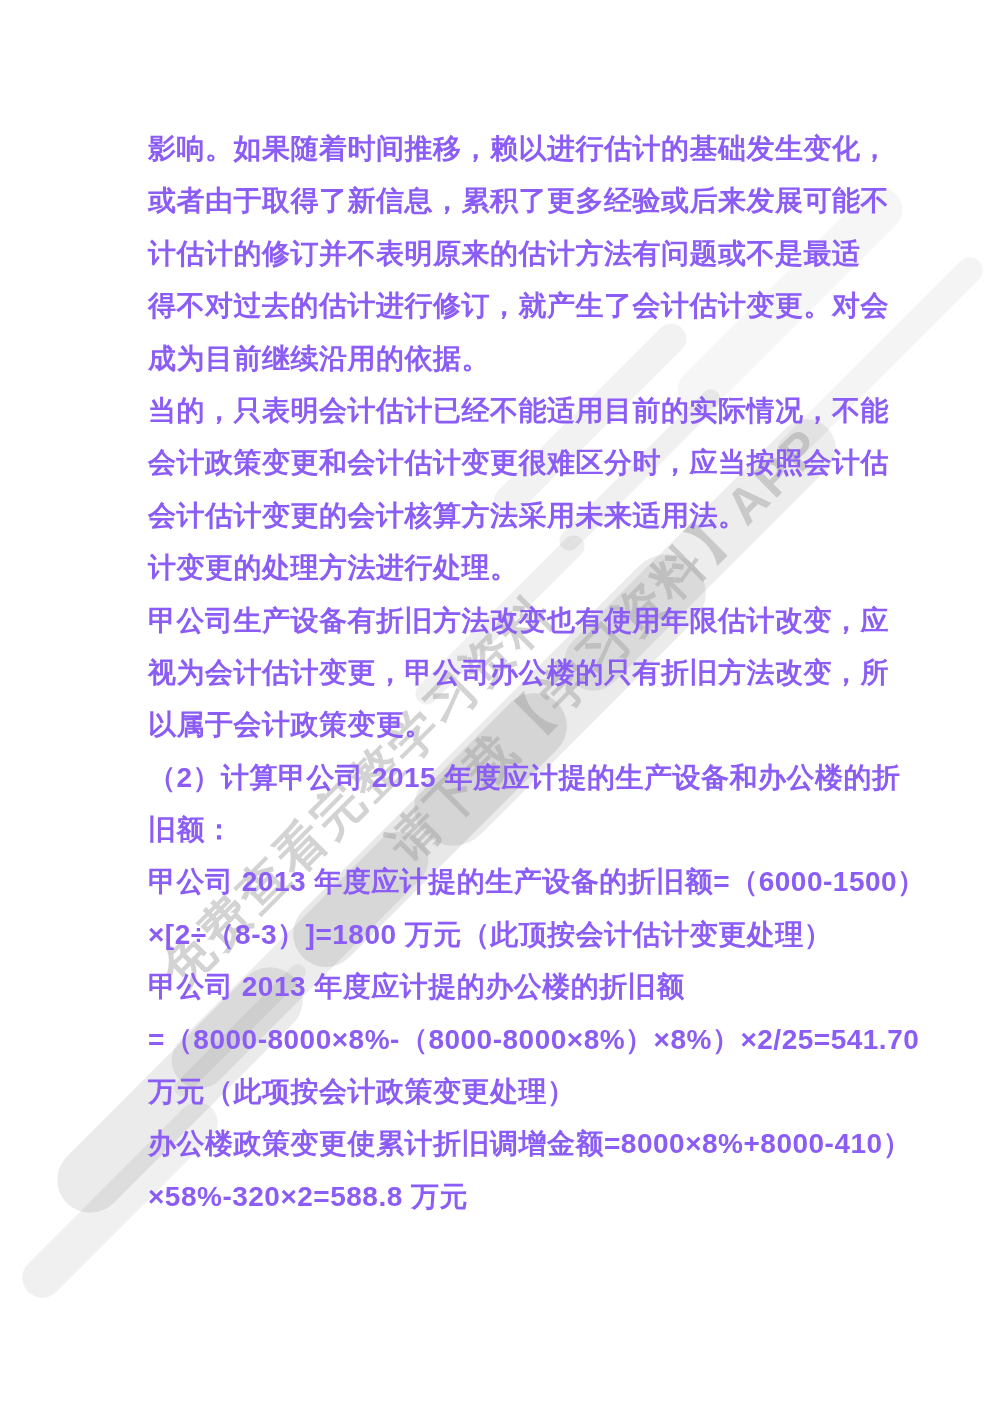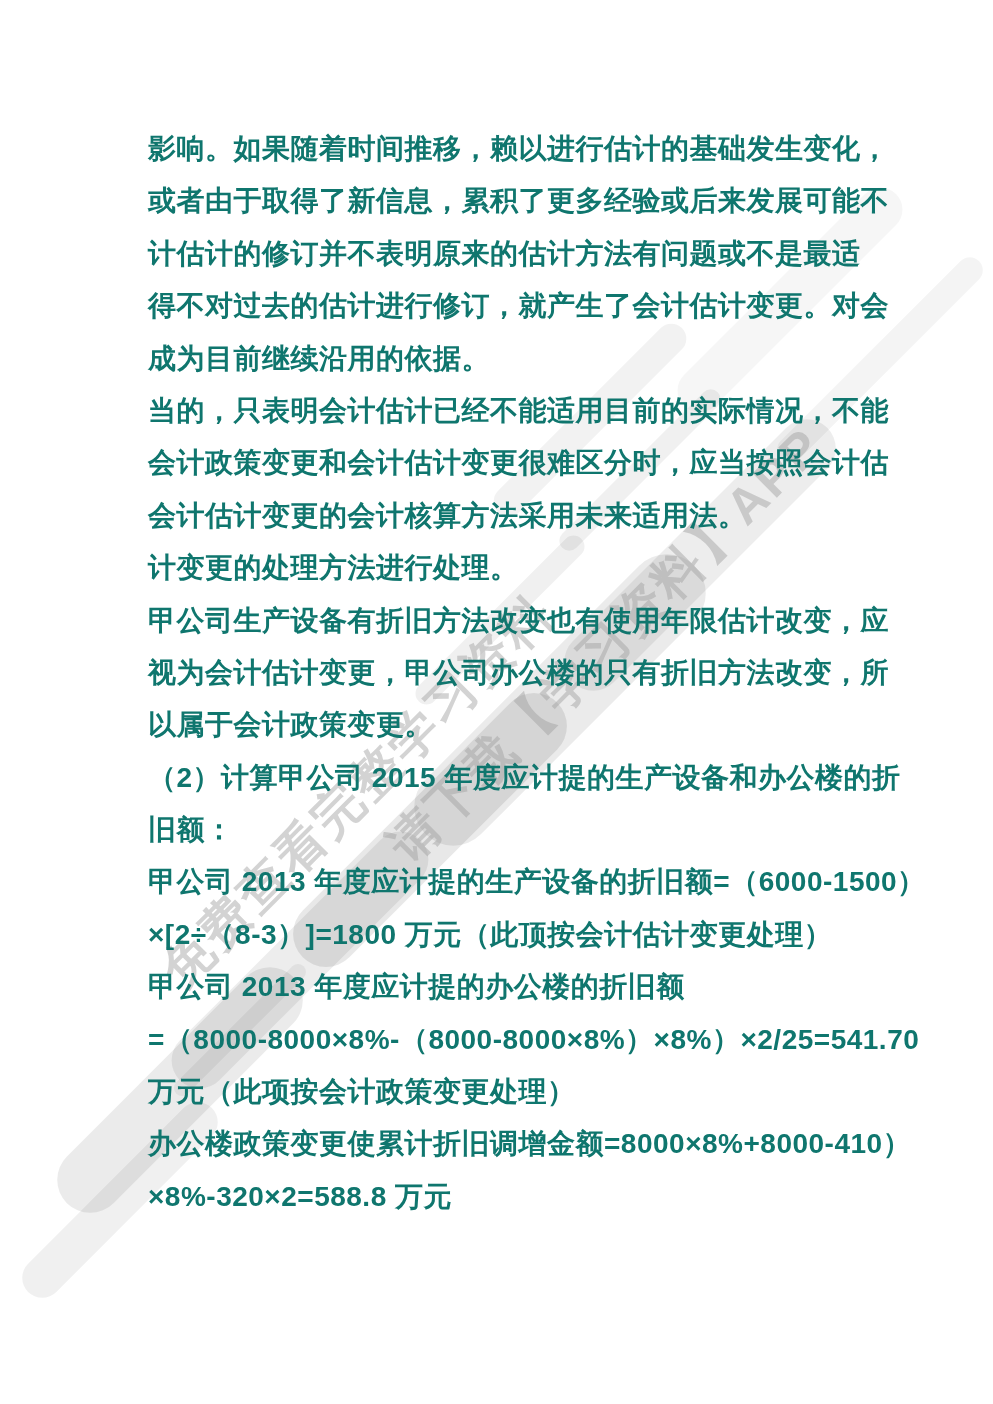--- a/index.html
+++ b/index.html
@@ -42,21 +42,21 @@
     left: 148px;
     top: 123px;
     width: 760px;
   }
   .line {
     height: 52.4px;
     line-height: 52.4px;
     white-space: nowrap;
     font-size: 28px;
     font-weight: bold;
-    color: #0f766e;
+    color: #8b5cf6;
     letter-spacing: 0.5px;
   }
 </style>
 </head>
 <body>
 
 <div class="page">
 
   <div>
     <div class="streak" style="left:880px; top:360px; width:280px; height:26px; background:rgba(0,0,0,0.045);"></div>
@@ -90,16 +90,16 @@
       <div class="line">视为会计估计变更，甲公司办公楼的只有折旧方法改变，所</div>
       <div class="line">以属于会计政策变更。</div>
       <div class="line">（2）计算甲公司 2015 年度应计提的生产设备和办公楼的折</div>
       <div class="line">旧额：</div>
       <div class="line">甲公司 2013 年度应计提的生产设备的折旧额=（6000-1500）</div>
       <div class="line">×[2÷（8-3）]=1800 万元（此顶按会计估计变更处理）</div>
       <div class="line">甲公司 2013 年度应计提的办公楼的折旧额</div>
       <div class="line">=（8000-8000×8%-（8000-8000×8%）×8%）×2/25=541.70</div>
       <div class="line">万元（此项按会计政策变更处理）</div>
       <div class="line">办公楼政策变更使累计折旧调增金额=8000×8%+8000-410）</div>
-      <div class="line">×8%-320×2=588.8 万元</div>
+      <div class="line">×58%-320×2=588.8 万元</div>
     </div>
 
 </div>
 
 </body></html>

